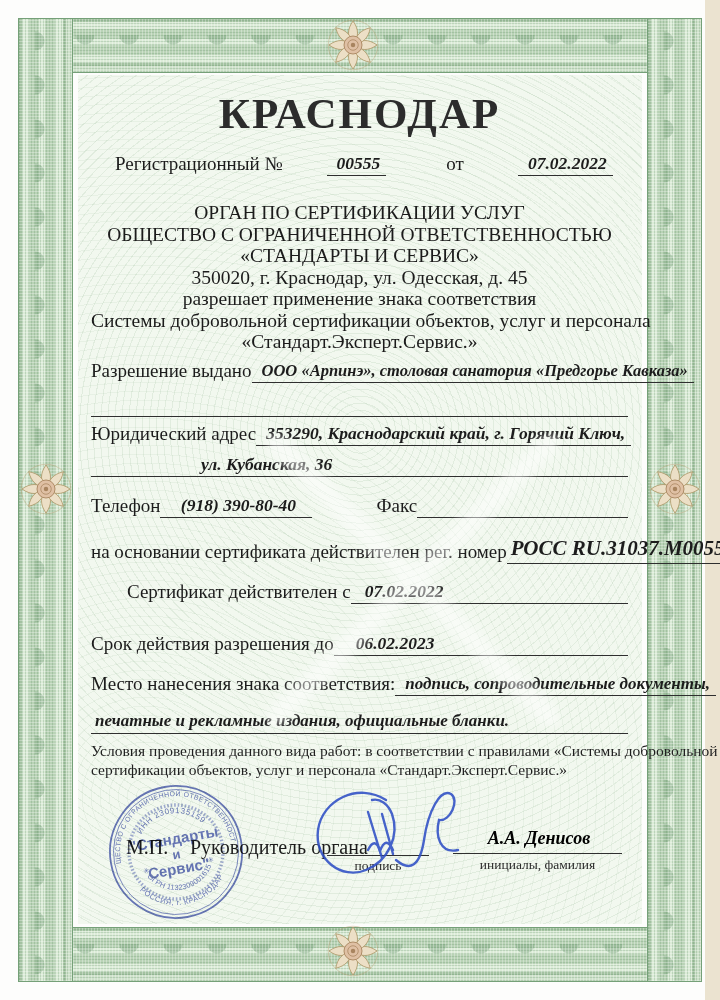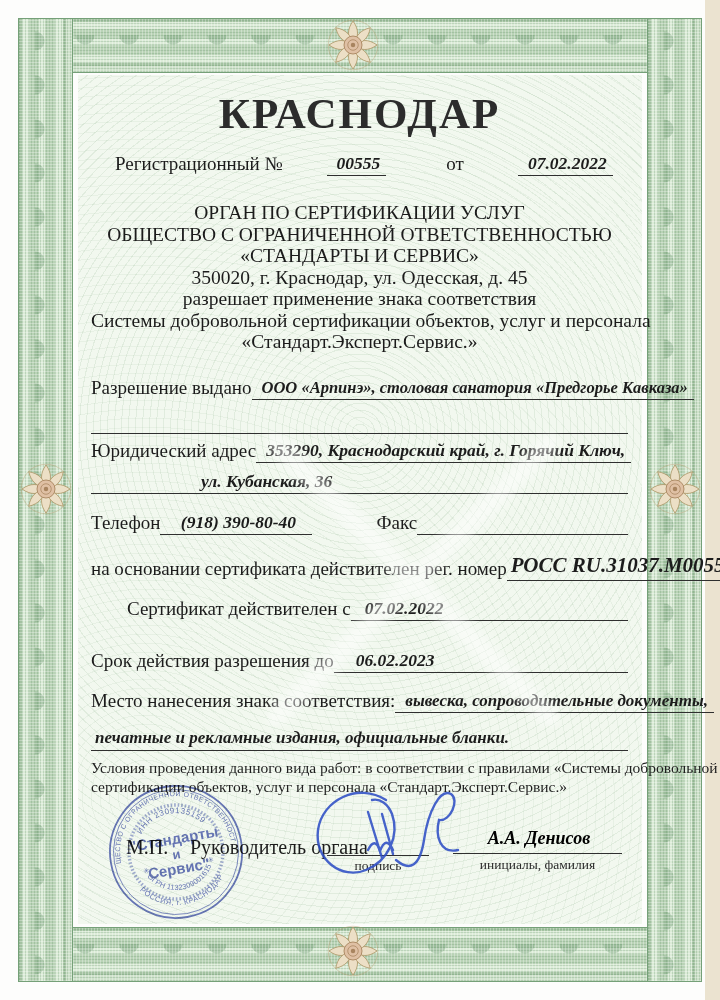--- a/index.html
+++ b/index.html
@@ -67,21 +67,21 @@
   .center{text-align:center;}
 
   .reg-row{margin-top:12px;padding-left:24px;padding-right:28px;gap:44px;}
   .reg-num{width:146px;}
   .ot{padding:0 10px 0 16px;}
   .reg-date{width:146px;}
 
   .org{margin-top:26px;text-align:center;font-size:19.5px;line-height:21.5px;color:#1b1b1b;}
   .org div{white-space:nowrap;}
 
-  .m-issued{margin-top:21px;}
+  .m-issued{margin-top:4px;}
   .blank-ul{margin-top:33px;border-bottom:1.4px solid #2f2f2f;height:0;}
   .m-addr1{margin-top:3px;}
   .m-addr2{margin-top:5px;}
   .m-phone{margin-top:15px;}
   .m-basis{margin-top:17px;}
   .m-from{margin-top:14px;margin-left:36px;}
   .m-until{margin-top:26px;}
   .m-mark{margin-top:14px;}
   .m-mark2{margin-top:11px;}
   .indent-val{margin-left:100px;}
@@ -202,21 +202,21 @@
       <span class="ul fill"><span class="val" style="padding-left:14px">07.02.2022</span></span>
     </div>
 
     <div class="row m-until">
       <span class="lbl">Срок действия разрешения до</span>
       <span class="ul fill"><span class="val" style="padding-left:22px">06.02.2023</span></span>
     </div>
 
     <div class="row m-mark">
       <span class="lbl">Место нанесения знака соответствия:</span>
-      <span class="ul fill"><span class="val" style="font-size:17px">вывеска, сопроводительные документы,</span></span>
+      <span class="ul fill"><span class="val" style="font-size:17px">подпись, сопроводительные документы,</span></span>
     </div>
 
     <div class="row m-mark2">
       <span class="ul fill"><span class="val" style="padding-left:4px;font-size:17px">печатные и рекламные издания, официальные бланки.</span></span>
     </div>
 
     <div class="conditions">
       <div>Условия проведения данного вида работ: в соответствии с правилами «Системы добровольной</div>
       <div>сертификации объектов, услуг и персонала «Стандарт.Эксперт.Сервис.»</div>
     </div>

